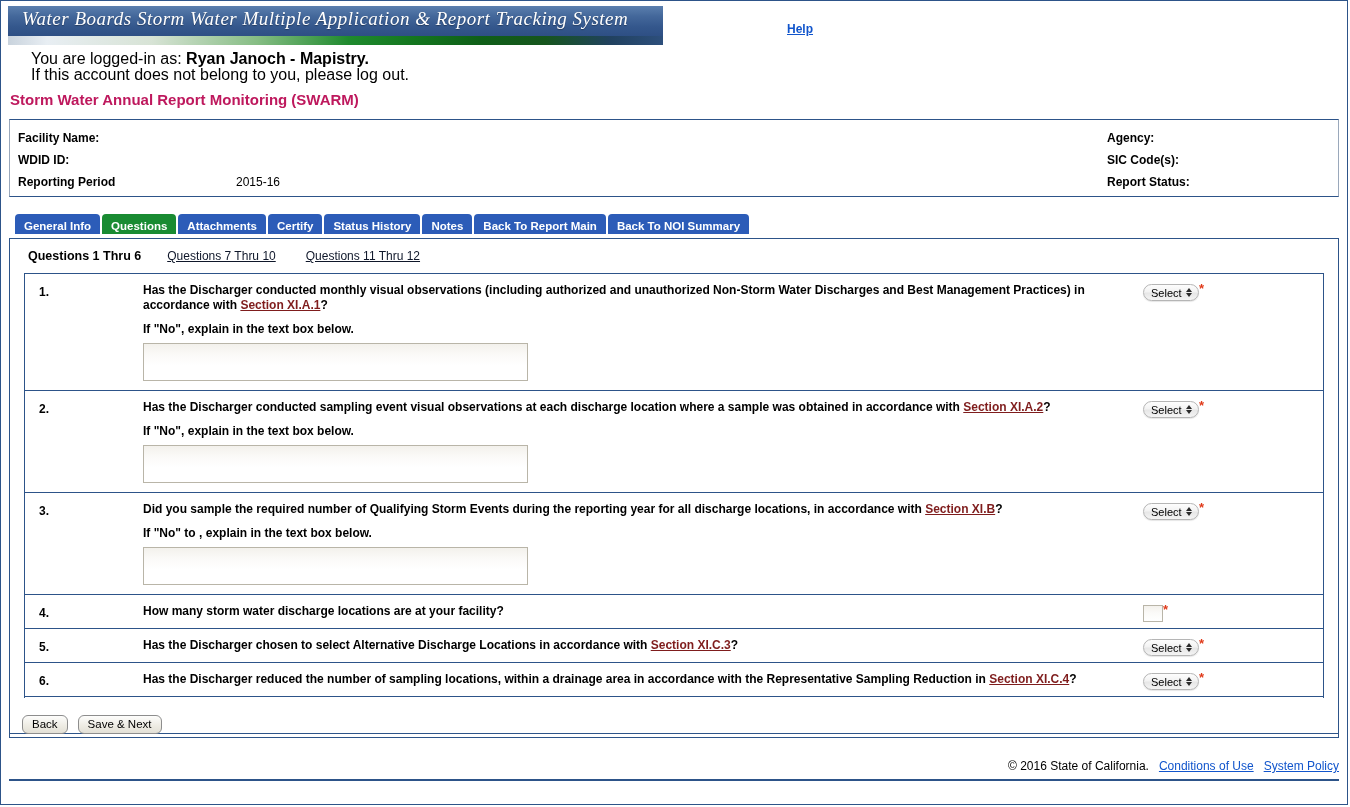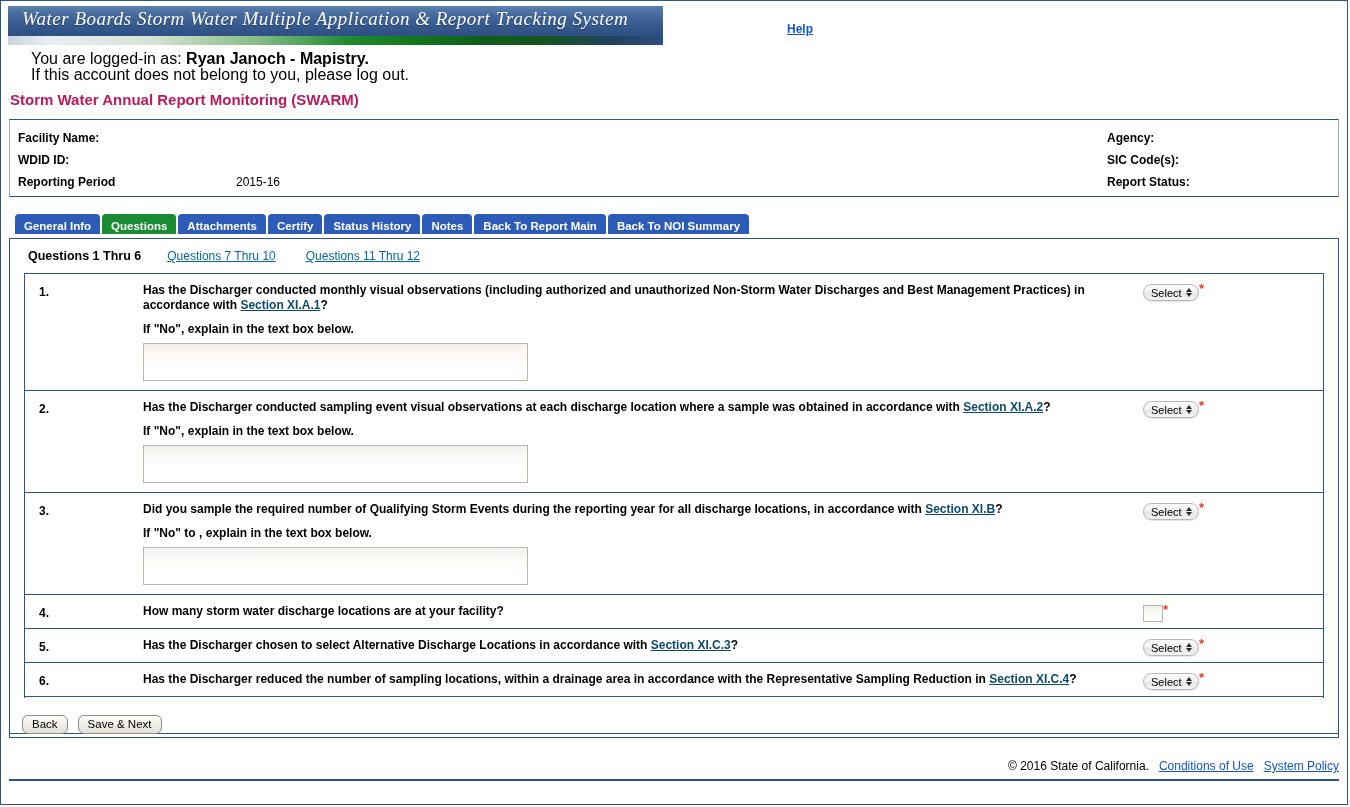--- a/index.html
+++ b/index.html
@@ -235,21 +235,21 @@
     align-items: center;
     gap: 0;
   }
   .subtab-current {
     font-size: 12.5px;
     font-weight: bold;
     margin-right: 26px;
   }
   .subtab-link {
     font-size: 12px;
-    color: #0369a1;
+    color: #0f172a;
     text-decoration: underline;
     margin-right: 30px;
     cursor: pointer;
     white-space: nowrap;
   }
 
   
   .q-frame {
     position: absolute;
     left: 14px;
@@ -287,21 +287,21 @@
     font-weight: bold;
     line-height: 15px;
     max-width: 962px;
   }
   .q-sub {
     font-size: 12px;
     font-weight: bold;
     margin-top: 9px;
   }
   .q-link {
-    color: #0c4a6e;
+    color: #7f1d1d;
     text-decoration: underline;
     font-weight: bold;
     cursor: pointer;
   }
   .q-textarea {
     margin-top: 7px;
     width: 385px;
     height: 38px;
     border: 1px solid #b9b5a8;
     background: linear-gradient(180deg,#f3f1ec 0%, #fbfaf8 30%, #ffffff 60%);

